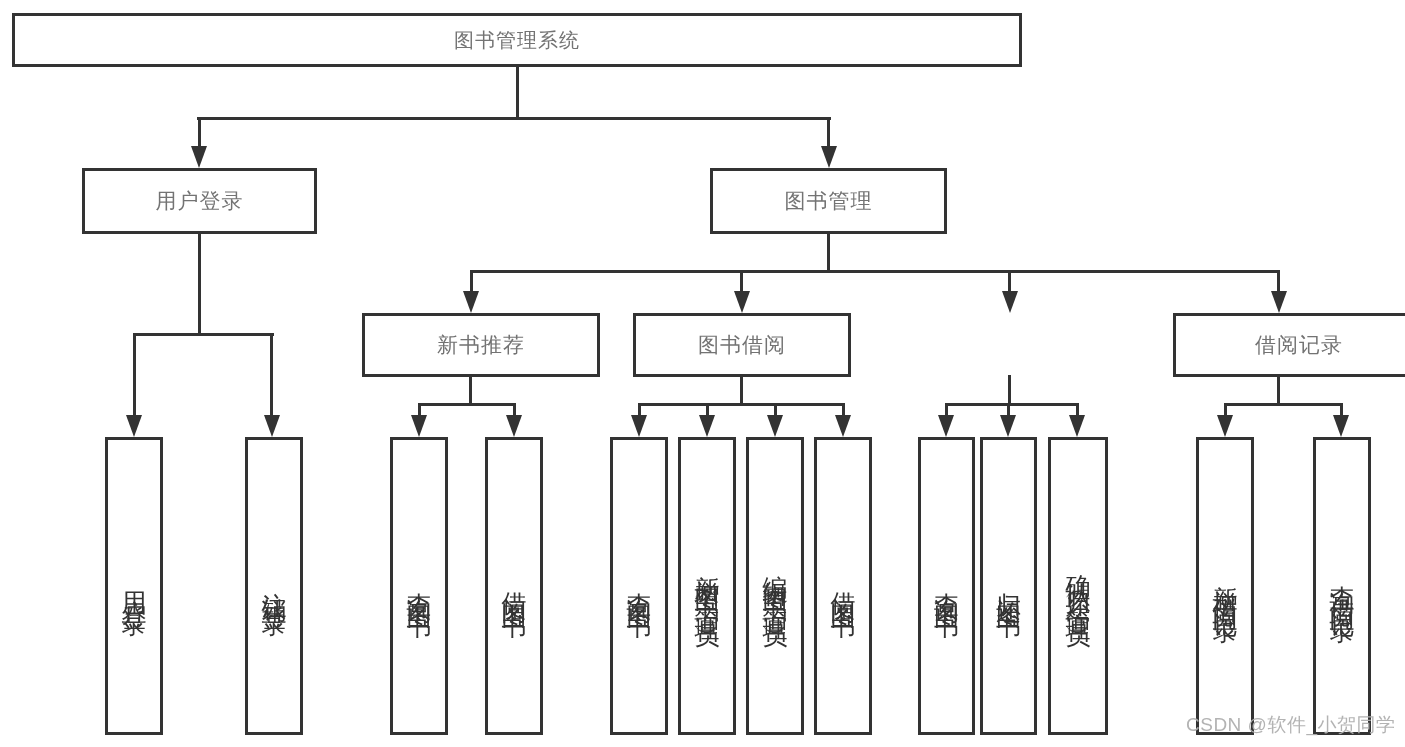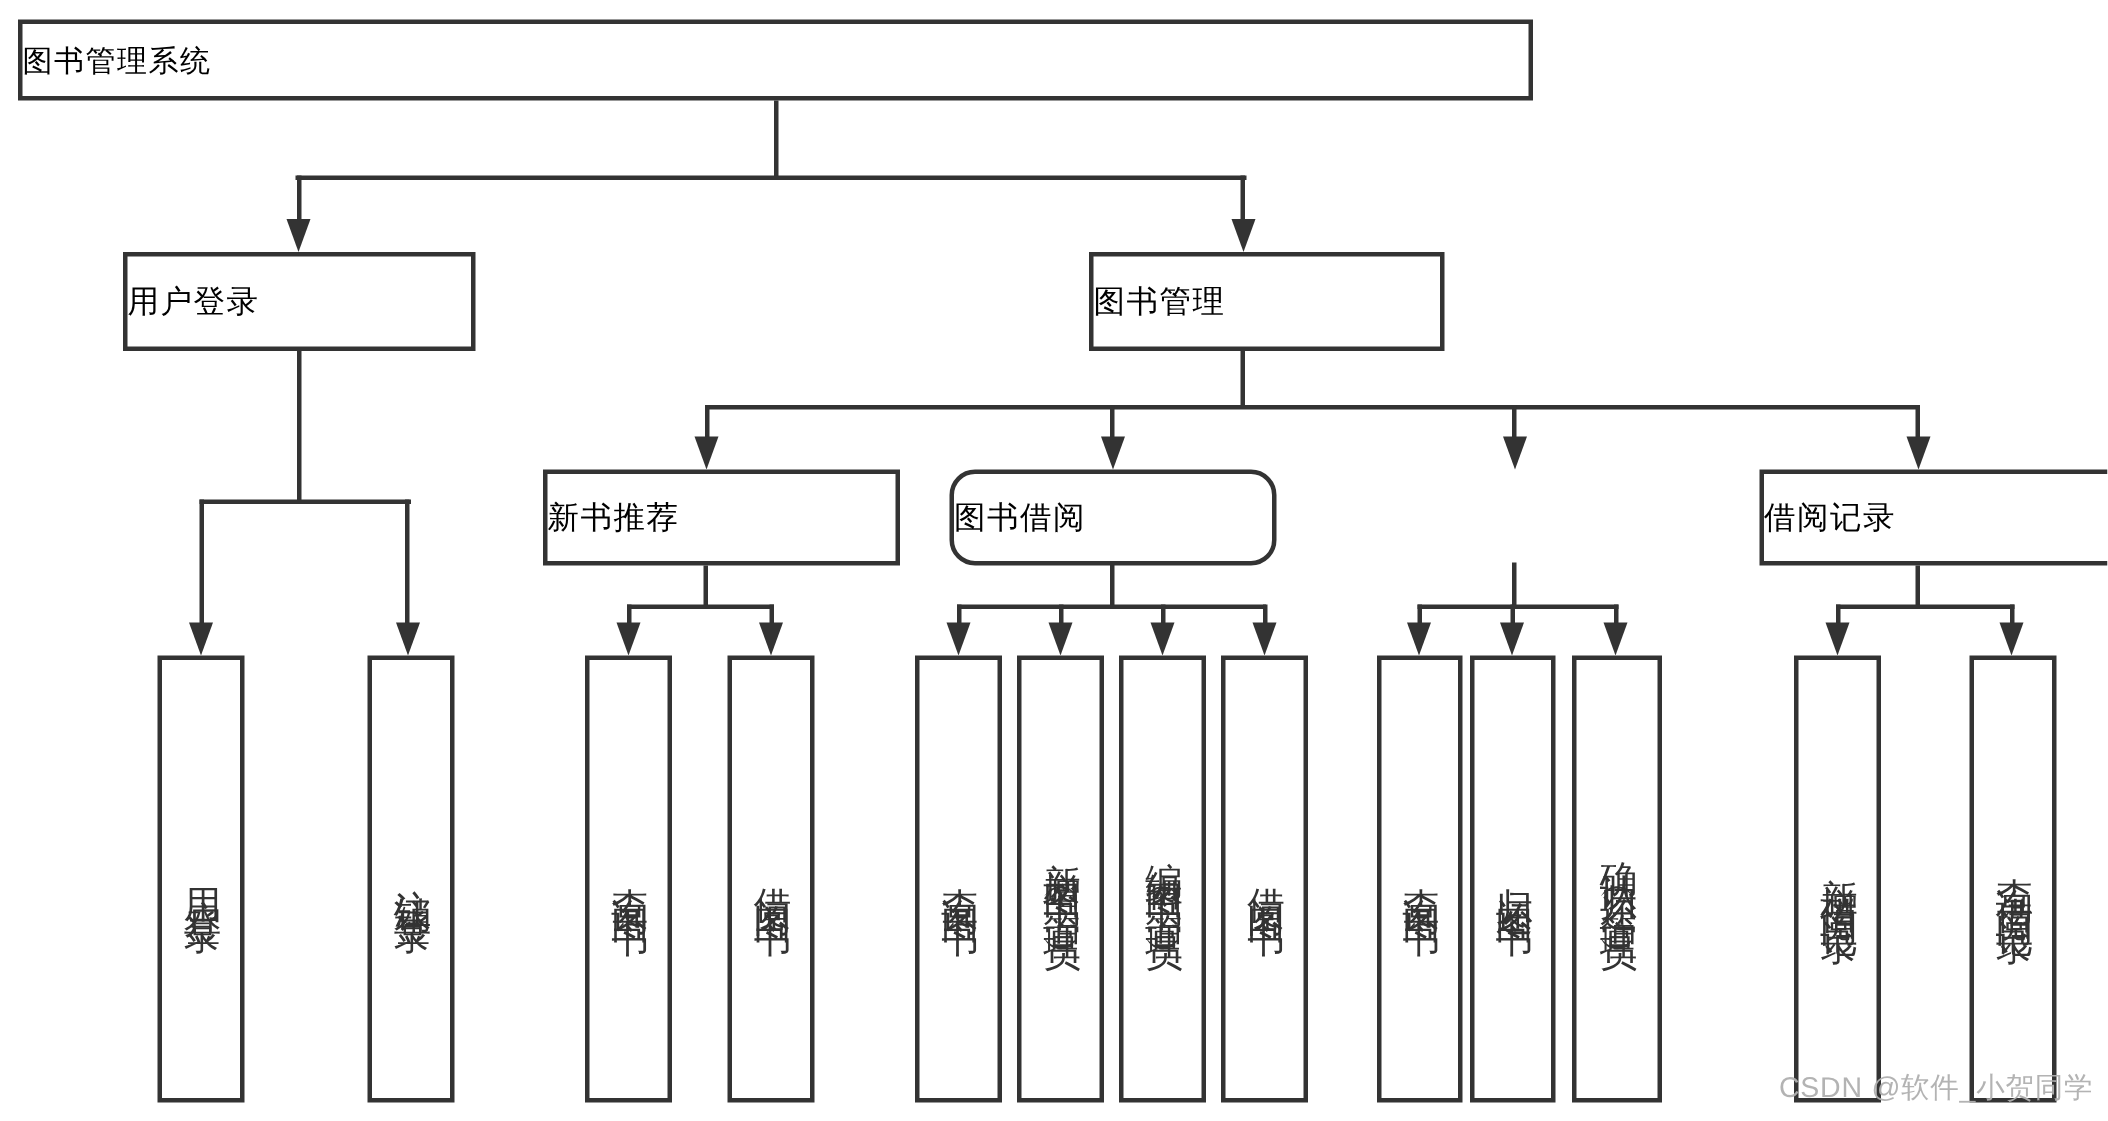--- a/index.html
+++ b/index.html
@@ -7,22 +7,22 @@
   html,body { background:#fff; }
   #stage {
     position:relative; width:1405px; height:747px;
     background:var(--bg); overflow:hidden;
     font-family:"Liberation Sans","DejaVu Sans",sans-serif;
     color:#333;
   }
   .box {
     position:absolute; background:#fff;
     border:3px solid var(--line);
-    display:flex; align-items:center; 
-    font-size:21px; letter-spacing:1px; color:#000000; z-index:2;
+    display:flex; align-items:center; justify-content:center;
+    font-size:21px; letter-spacing:1px; color:#737373; z-index:2;
   }
   .box.root { font-size:20px; }
   .leaf {
     position:absolute; background:#fff;
     border:3px solid var(--line);
     display:flex; align-items:center; justify-content:center;
     z-index:2;
   }
   .leaf span {
     writing-mode:vertical-lr; text-orientation:mixed;
@@ -55,21 +55,21 @@
   <div class="vline" style="left:516px; top:65px; height:54px;"></div>
   <div class="hline" style="left:197px; top:117px; width:634px;"></div>
   <div class="vline" style="left:198px; top:117px; height:33px;"></div>
   <div class="arrow" style="left:191px; top:146px;"></div>
   <div class="vline" style="left:827px; top:117px; height:33px;"></div>
   <div class="arrow" style="left:821px; top:146px;"></div>
 
   <div class="box" style="left:82px; top:168px; width:235px; height:66px;">
     <span>用户登录</span>
   </div>
-  <div class="box" style="left:710px; top:168px; width:237px; height:66px;margin-left:16px;">
+  <div class="box" style="left:710px; top:168px; width:237px; height:66px;">
     <span>图书管理</span>
   </div>
 
   <div class="vline" style="left:198px; top:232px; height:103px;"></div>
   <div class="hline" style="left:133px; top:333px; width:141px;"></div>
   <div class="vline" style="left:133px; top:333px; height:86px;"></div>
   <div class="arrow" style="left:126px; top:415px;"></div>
   <div class="vline" style="left:270px; top:333px; height:86px;"></div>
   <div class="arrow" style="left:264px; top:415px;"></div>
 
@@ -80,21 +80,21 @@
   <div class="vline" style="left:740px; top:270px; height:25px;"></div>
   <div class="arrow" style="left:734px; top:291px;"></div>
   <div class="vline" style="left:1008px; top:270px; height:25px;"></div>
   <div class="arrow" style="left:1002px; top:291px;"></div>
   <div class="vline" style="left:1277px; top:270px; height:25px;"></div>
   <div class="arrow" style="left:1271px; top:291px;"></div>
 
   <div class="box" style="left:362px; top:313px; width:238px; height:64px;">
     <span>新书推荐</span>
   </div>
-  <div class="box" style="left:633px; top:313px; width:218px; height:64px;border-radius:17px;">
+  <div class="box" style="left:633px; top:313px; width:218px; height:64px;">
     <span>图书借阅</span>
   </div>
   <div class="box" style="left:1173px; top:313px; width:252px; height:64px;">
     <span>借阅记录</span>
   </div>
 
   <div class="vline" style="left:469px; top:375px; height:30px;"></div>
   <div class="hline" style="left:418px; top:403px; width:98px;"></div>
   <div class="vline" style="left:418px; top:403px; height:15px;"></div>
   <div class="arrow" style="left:411px; top:415px;"></div>

